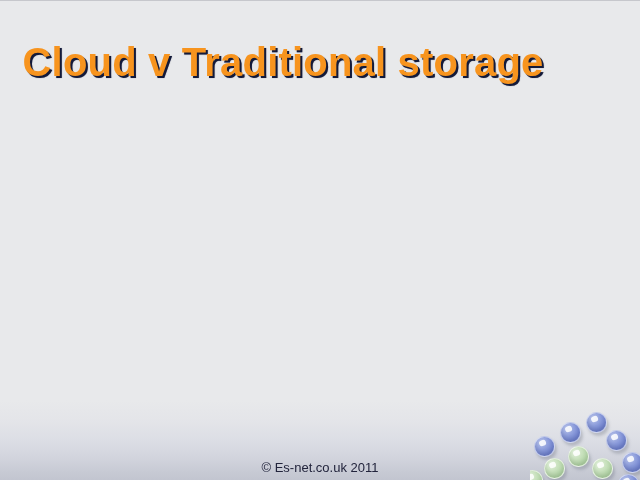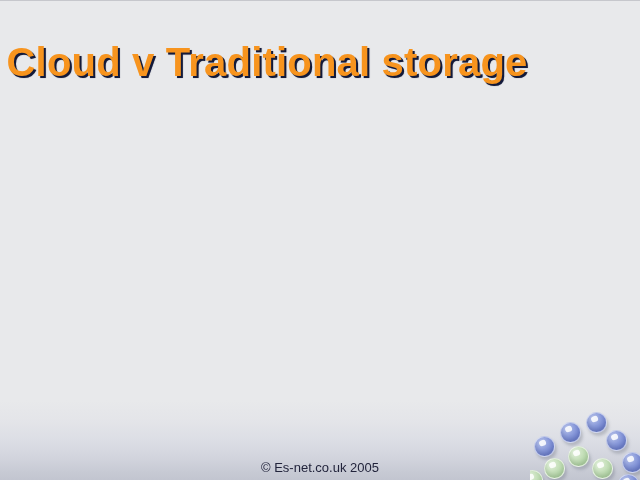--- a/index.html
+++ b/index.html
@@ -44,21 +44,21 @@
     position: absolute;
     top: 0; left: 0;
     width: 640px;
     height: 1px;
     background: rgba(120,124,134,0.30);
   }
 
   
   .title-block {
     position: absolute;
-    left: 0;
+    left: 16px;
     top: 40px;
     width: 534px;
     text-align: center;
   }
 
   .slide-title {
     display: inline-block;
     font-family: "Liberation Sans", sans-serif;
     font-size: 40px;
     font-weight: bold;
@@ -150,21 +150,21 @@
   <div class="slide-bg"></div>
   <div class="top-hairline"></div>
 
   <div class="title-block">
     <h1 class="slide-title">Cloud v Traditional storage</h1>
   </div>
 
   <div style="position:absolute; left:60px; top:100px; width:520px; height:300px;"></div>
 
   <div class="footer">
-    <span class="footer-text">© Es-net.co.uk 2005</span>
+    <span class="footer-text">© Es-net.co.uk 2011</span>
   </div>
 
   <div class="sphere-cluster">
       <div class="sphere blue" style="left: 30px; top: 14px;"></div>
       <div class="sphere blue" style="left: 56px; top: 4px;"></div>
       <div class="sphere blue" style="left: 4px; top: 28px;"></div>
       <div class="sphere blue" style="left: 76px; top: 22px;"></div>
       <div class="sphere green" style="left: 38px; top: 38px;"></div>
       <div class="sphere green" style="left: 14px; top: 50px;"></div>
       <div class="sphere green" style="left: 62px; top: 50px;"></div>

